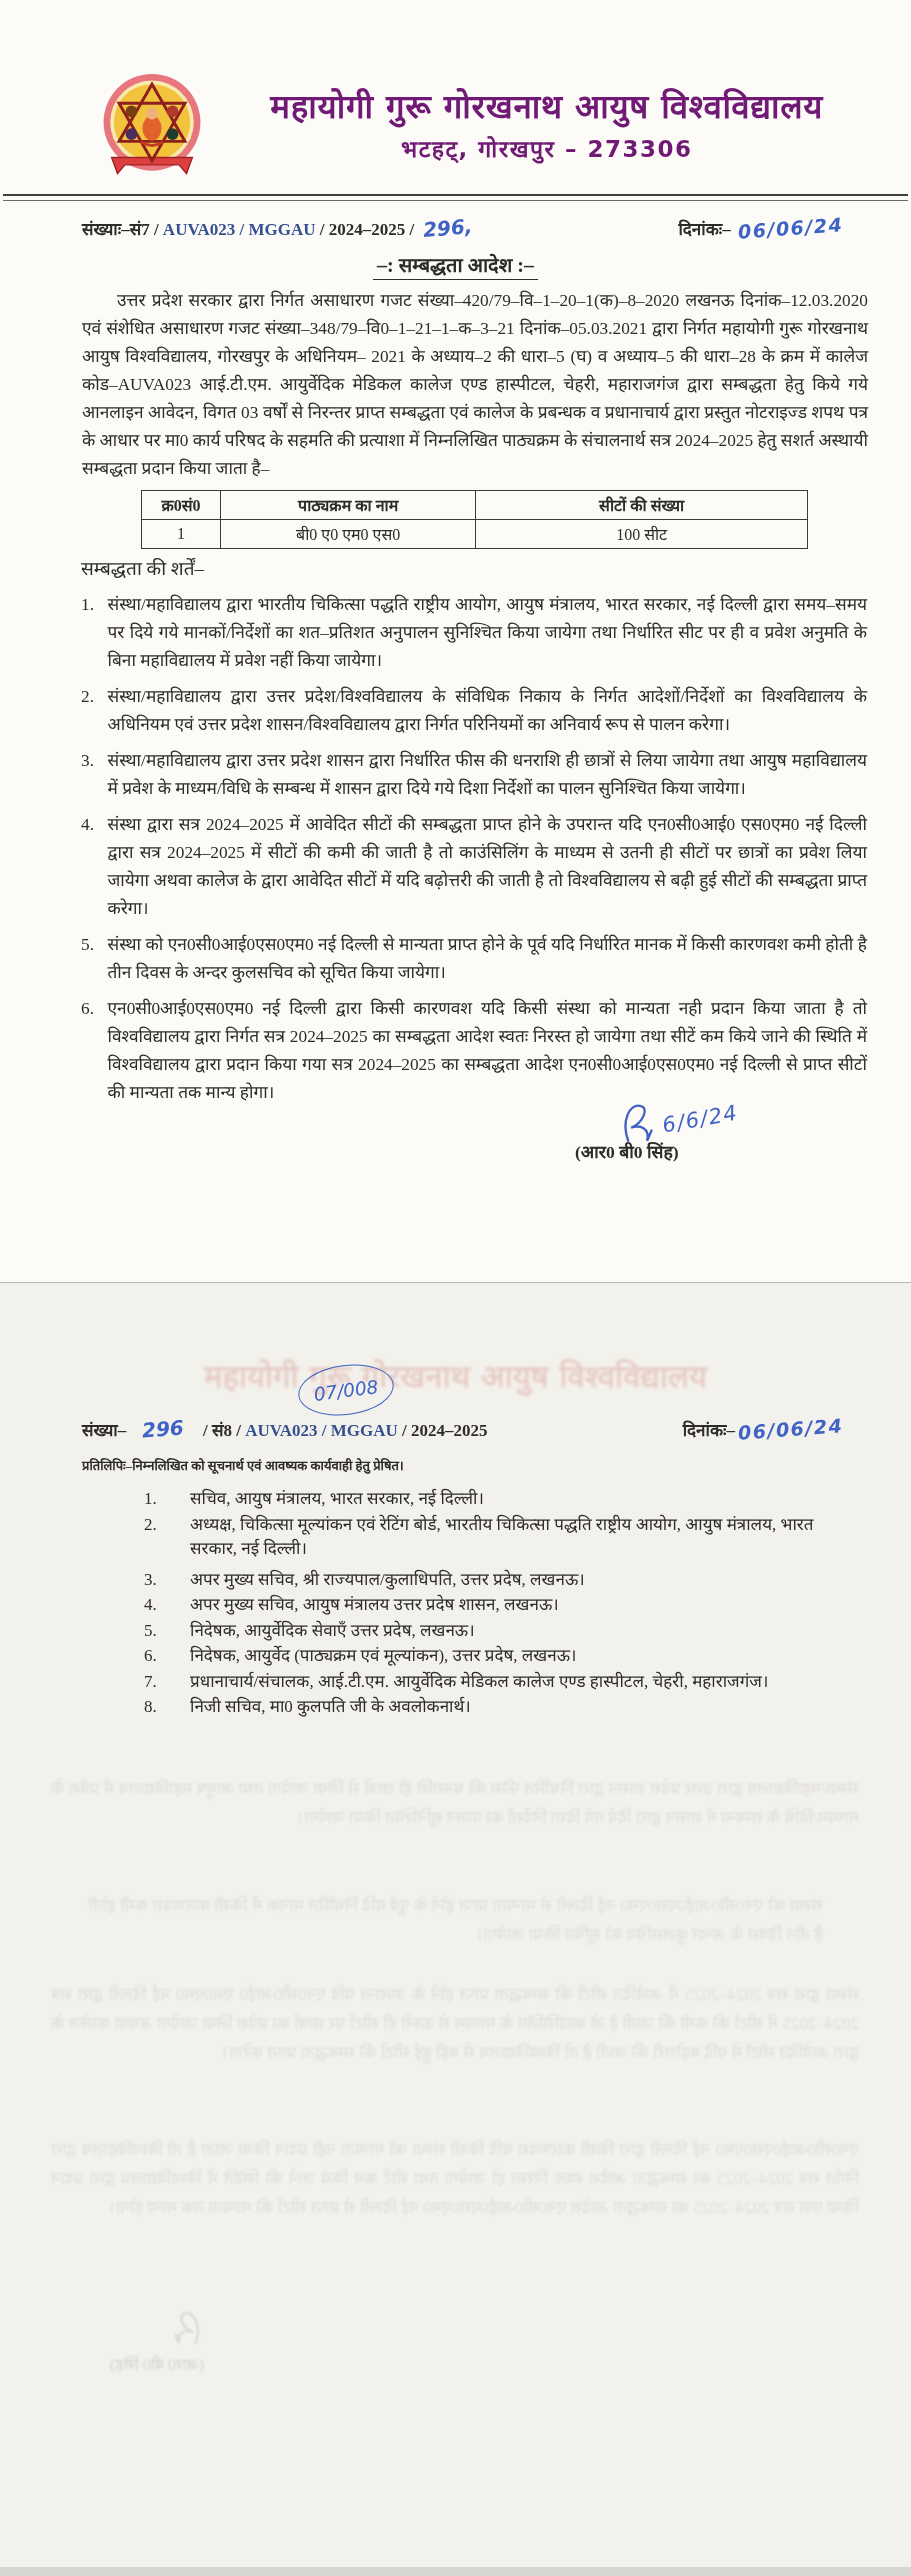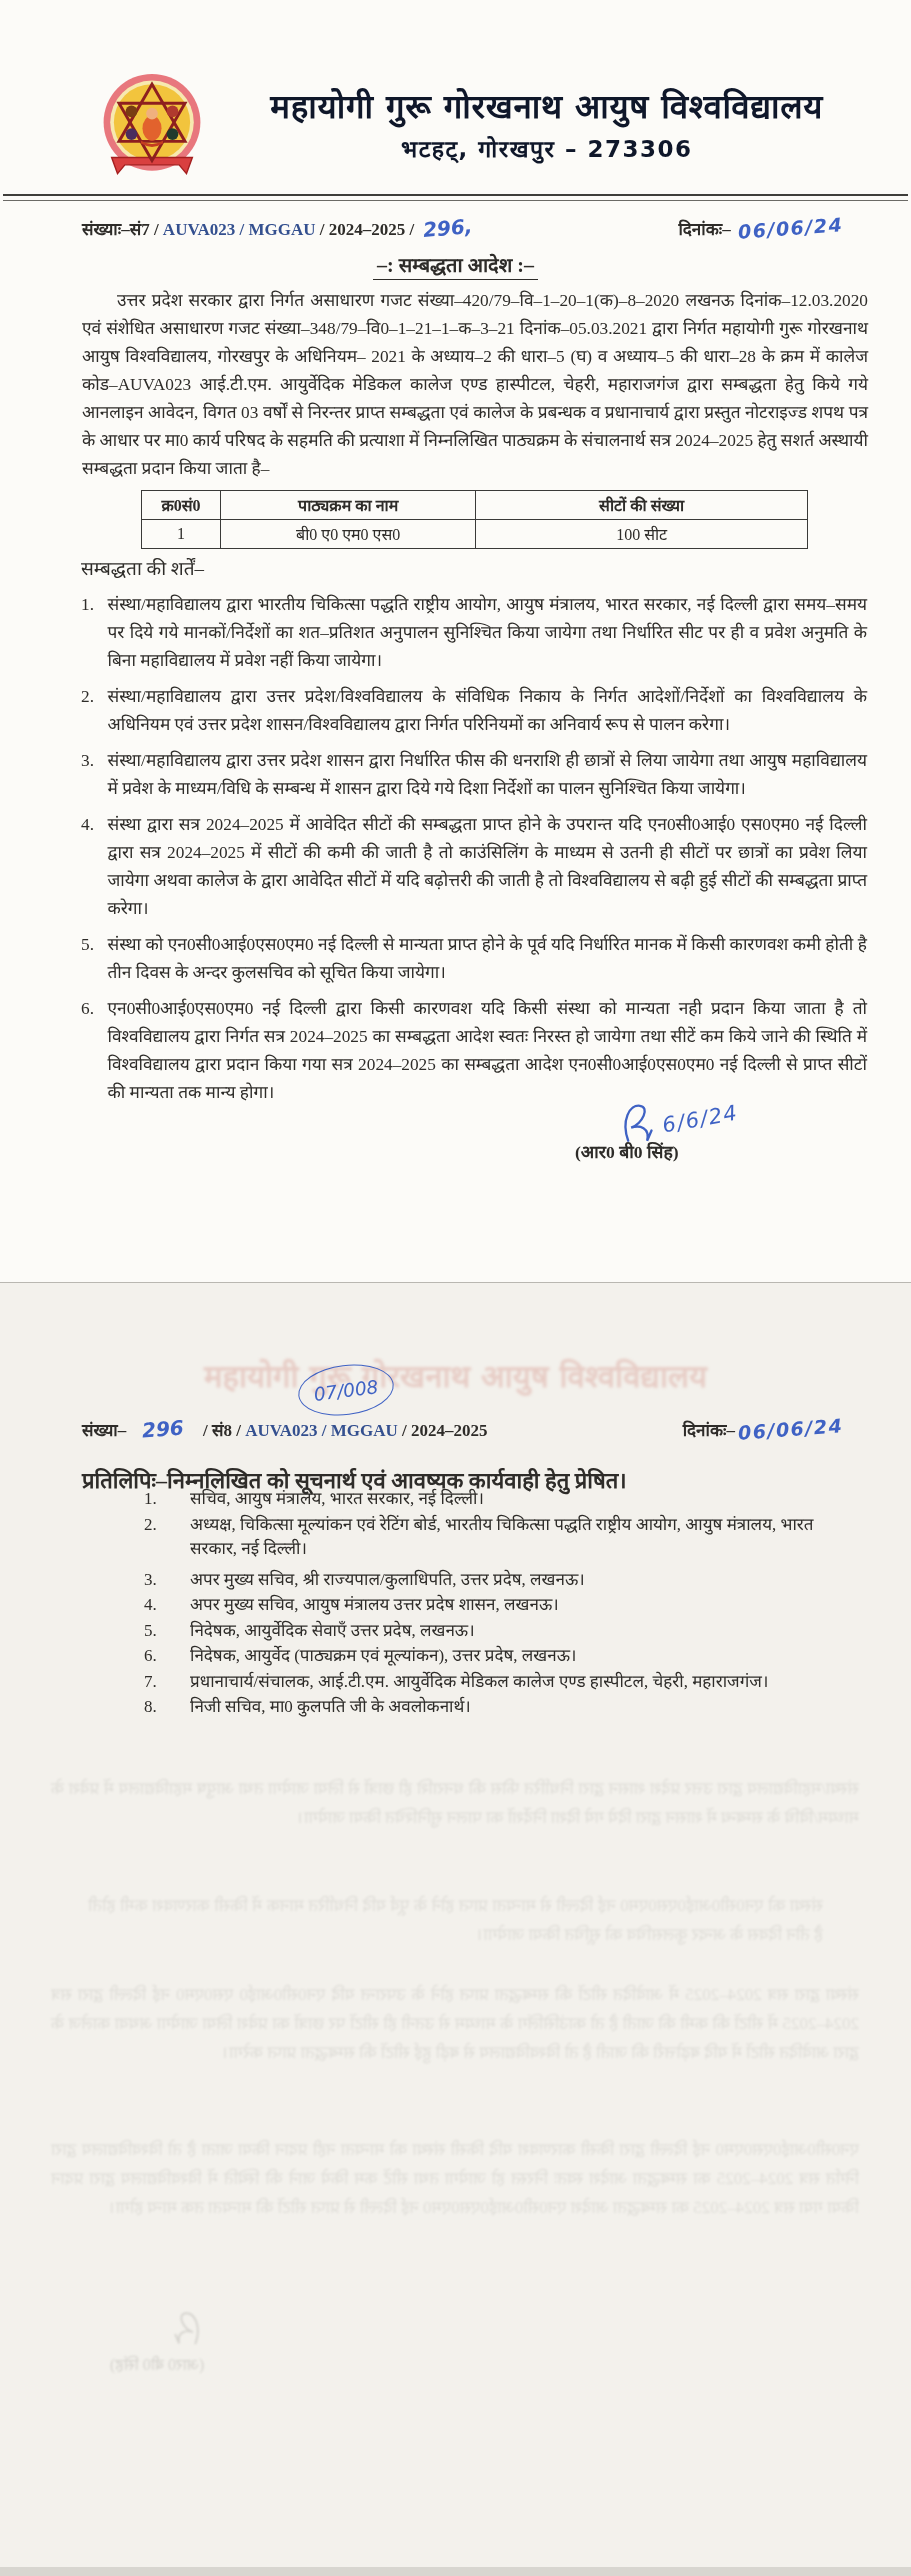--- a/index.html
+++ b/index.html
@@ -19,26 +19,26 @@
   }
   .header-row{
     display:flex;align-items:center;
     padding:71px 51px 0 97px;gap:26.5px;
   }
   .logo-wrap{flex:0 0 110px;height:110px;position:relative;}
   .title-block{flex:1;text-align:center;}
   .uni-name{
     font-family:"DejaVu Sans","Liberation Sans",sans-serif;
     font-weight:bold;font-size:33px;line-height:1.15;
-    color:#0f172a;letter-spacing:0.7px;
+    color:#701a75;letter-spacing:0.7px;
   }
   .uni-addr{
     font-family:"DejaVu Sans","Liberation Sans",sans-serif;
     font-weight:bold;font-size:23px;margin-top:5.9px;
-    color:#0f172a;letter-spacing:1.5px;
+    color:#701a75;letter-spacing:1.5px;
   }
   .rule-double{
     margin:13.2px 2.9px 0 2.9px;
     border-top:2.2px solid #3f3e3b;
     height:3.7px;
     border-bottom:0.7px solid #6b6a66;
   }
   .ref-row{
     display:flex;justify-content:space-between;align-items:baseline;
     padding:14.7px 68px 0 82px;
@@ -128,22 +128,22 @@
   }
   .ref-row2{
     position:absolute;top:134px;left:0;width:100%;
     display:flex;align-items:baseline;
     padding:0 68px 0 82px;box-sizing:border-box;
     font-size:17px;font-weight:bold;
   }
   .ref2-num-hand{font-size:20px;transform:rotate(-4deg);margin:0 19px 0 16px;}
   .ref2-spacer{flex:1;}
   .copy-line{
-    position:absolute;top:181px;left:82px;right:51px;
-    font-size:22px;font-weight:bold;
+    position:absolute;top:173px;left:82px;right:51px;
+    font-size:13px;font-weight:bold;
   }
   .recip-list{position:absolute;top:204px;left:144px;right:59px;}
   .recip-item{
     display:flex;
     font-size:17px;line-height:24px;
     margin-bottom:1.5px;
   }
   .recip-item.sp{margin-bottom:7.3px;}
   .recip-num{flex:0 0 46px;}
   .recip-text{flex:1;}

